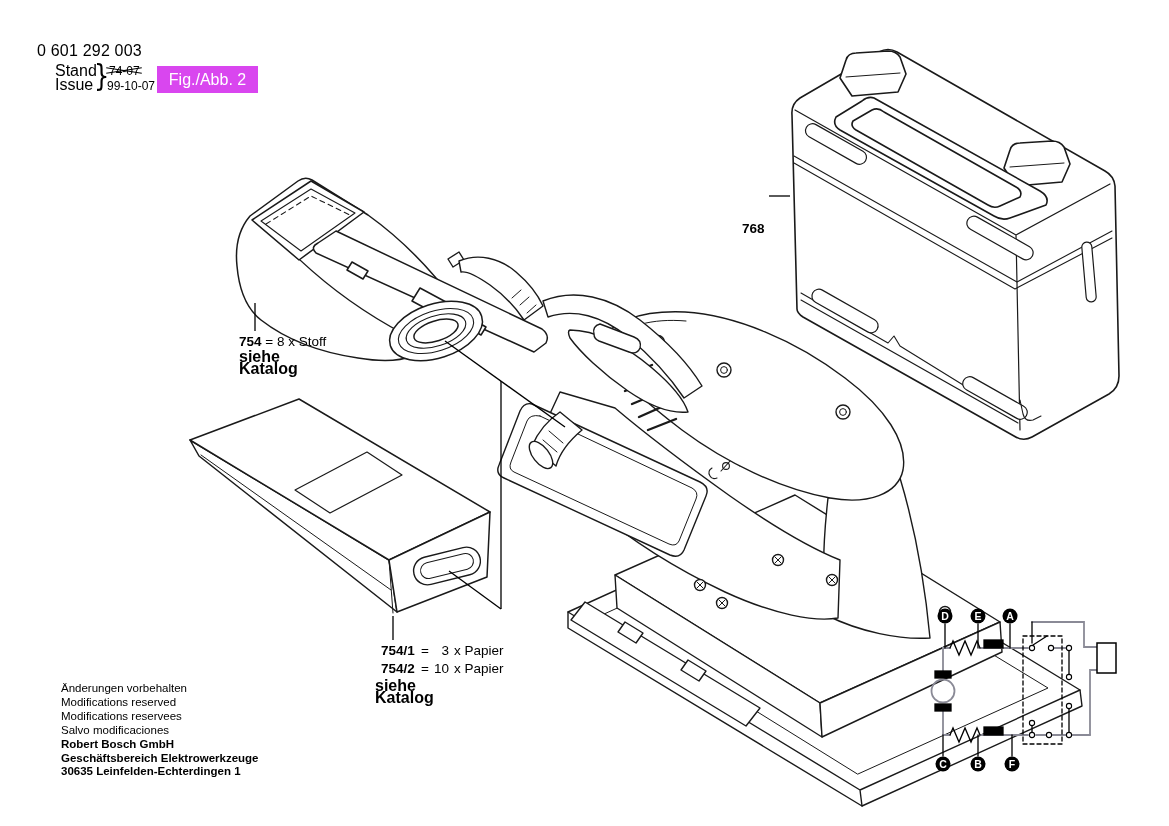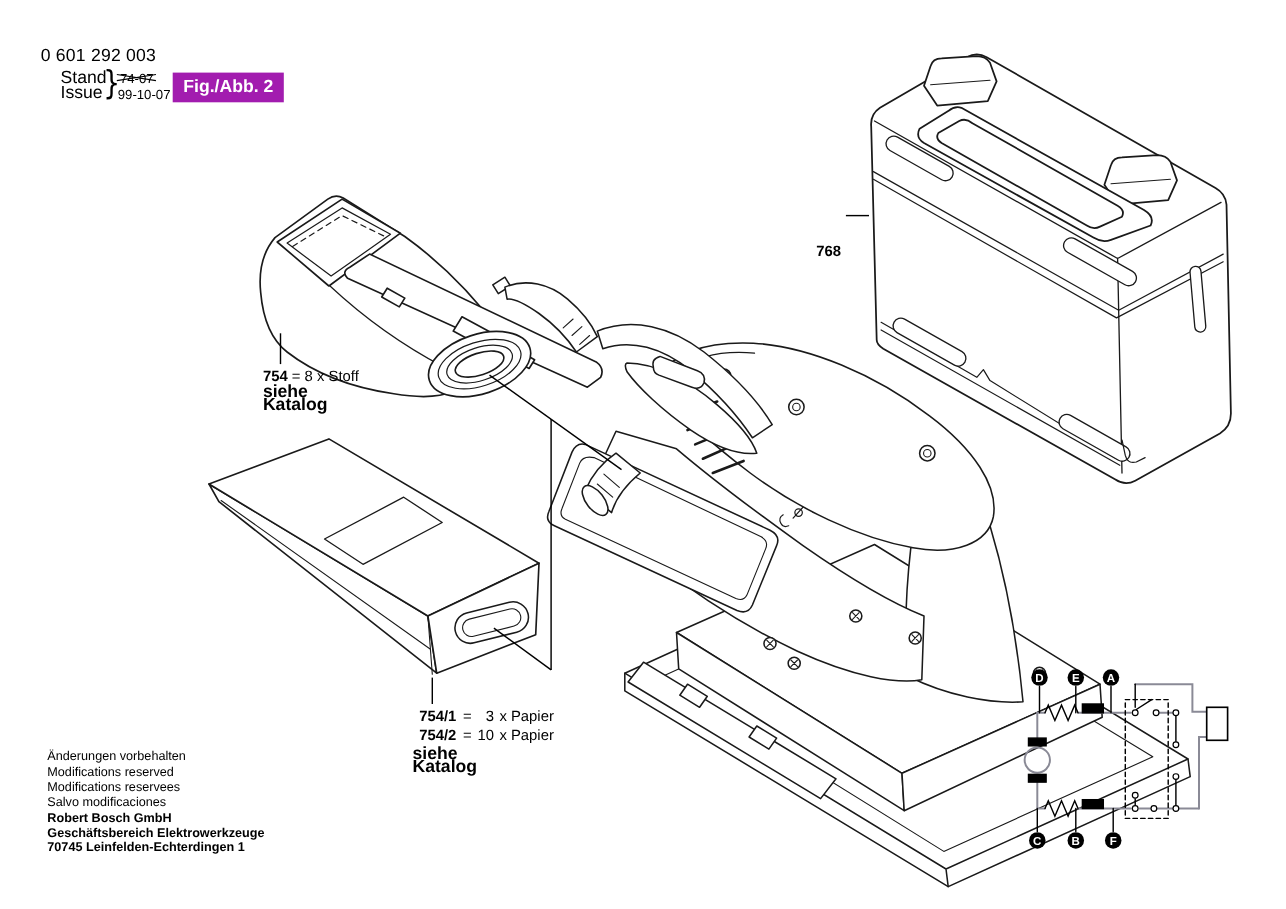--- a/index.html
+++ b/index.html
@@ -13,32 +13,32 @@
   .revwords{left:55px;top:64px;font-size:16px;line-height:14px;}
   .brace{left:92px;top:58px;font-size:30px;font-family:"DejaVu Sans",sans-serif;
          transform:scaleX(.8);}
   .olddate{left:109px;top:64px;font-size:12px;}
   .newdate{left:107px;top:79px;font-size:12px;}
   .strike{position:relative;display:inline-block;}
   .strike::before,.strike::after{content:"";position:absolute;left:-9%;right:-9%;top:46%;
          border-top:1.5px solid #000;}
   .strike::before{transform:rotate(9deg);}
   .strike::after{transform:rotate(-9deg);}
-  .figbadge{left:157px;top:66px;width:101px;height:27px;background:#a21caf;color:#fff;
-            font-weight:bold;font-size:16px;text-align:center;line-height:27px;}
+  .figbadge{left:157px;top:66px;width:101px;height:27px;background:#d946ef;color:#fff;
+            font-weight:normal;font-size:16px;text-align:center;line-height:27px;}
   
   .lbl{font-size:13.5px;line-height:17.5px;white-space:nowrap;}
   .see{font-size:16px;line-height:12px;font-weight:bold;}
   .row{display:flex;font-size:13.5px;line-height:18px;white-space:nowrap;}
   .ref{width:46px;font-weight:bold;text-align:center;}
   .eq{width:13px;}
   .num{width:15px;text-align:right;}
   .unit{margin-left:5px;}
   
-  .footer{left:43px;top:682px;font-size:11.5px;line-height:13.9px;}
+  .footer{left:61px;top:682px;font-size:11.5px;line-height:13.9px;}
 </style>
 </head>
 <body>
 
 <div class="page">
 
   <svg width="1169" height="826" viewBox="0 0 1169 826">
 
     <g stroke="#1a1a1a" stroke-width="1.5" fill="#fff" stroke-linejoin="round" stroke-linecap="round">
       <path d="M298,181 L250,216 C239,229 235,247 237,266 C239,289 247,309 261,320
@@ -280,16 +280,16 @@
     <div class="see">Katalog</div>
   </div>
 
   <div class="abs footer">
     <div>Änderungen vorbehalten</div>
     <div>Modifications reserved</div>
     <div>Modifications reservees</div>
     <div>Salvo modificaciones</div>
     <div class="b">Robert Bosch GmbH</div>
     <div class="b">Geschäftsbereich Elektrowerkzeuge</div>
-    <div class="b">70745 Leinfelden-Echterdingen 1</div>
+    <div class="b">30635 Leinfelden-Echterdingen 1</div>
   </div>
 
 </div>
 
 </body></html>

